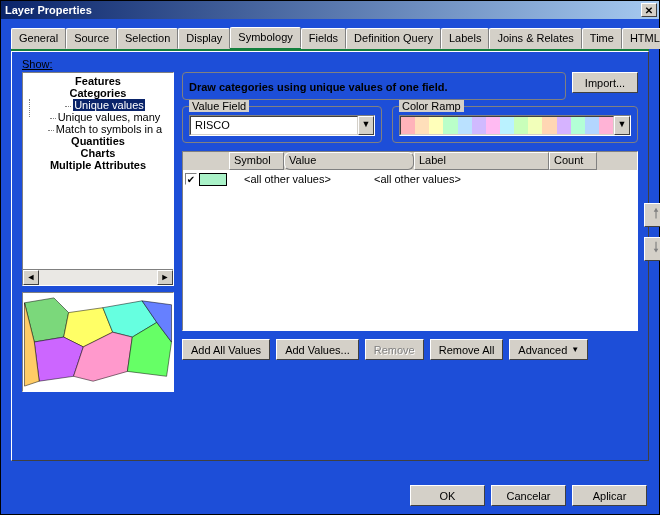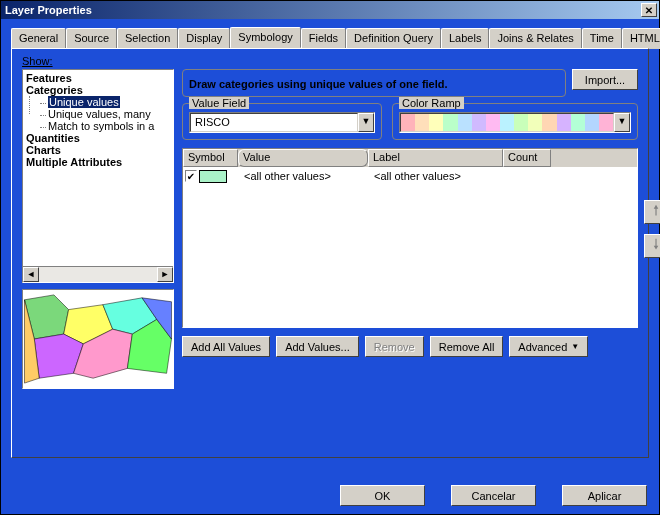--- a/index.html
+++ b/index.html
@@ -2,30 +2,30 @@
 <html><head>
 <meta charset="utf-8">
 <style>
 * { box-sizing: border-box; }
 body { margin: 0; font-family: Tahoma, sans-serif; font-size: 11px; background: #d4d0c8; }
 .window { width: 660px; height: 515px; background: #1d4ed8; border: 1px solid #000; position: relative; }
 .titlebar { height: 18px; background: linear-gradient(to right, #0a246a, #a6caf0); color: #fff; display: flex; align-items: center; justify-content: space-between; padding: 0 2px 0 4px; font-weight: bold; }
 .titlebar-buttons { display: flex; gap: 0; }
 .close-btn { width: 16px; height: 14px; background: #d4d0c8; border: 1px solid; border-color: #fff #404040 #404040 #fff; display: flex; align-items: center; justify-content: center; font-family: Marlett, Arial; font-size: 10px; cursor: pointer; color:#000; }
 .dialog-body { padding: 8px 10px 0 10px; height: calc(100% - 58px); }
-.tabstrip { display: flex; border-bottom: 1px solid #15803d; margin-bottom: -1px; flex-wrap: nowrap; }
+.tabstrip { display: flex; border-bottom: 4px solid #15803d; margin-bottom: -1px; flex-wrap: nowrap; }
 .tab { padding: 3px 7px 3px 7px; background: #d4d0c8; border: 1px solid; border-color: #fff #808080 #d4d0c8 #fff; border-radius: 2px 2px 0 0; position: relative; top: 1px; cursor: pointer; white-space: nowrap; font-size: 11px; }
 .tab.active { border-bottom-color: #d4d0c8; z-index: 2; padding-bottom:4px; top:0;}
 .tab-panel { border: 1px solid; border-color: #fff #404040 #404040 #fff; height: 410px; padding: 6px 10px 10px 10px; position: relative; }
 .show-label { text-decoration: underline; }
 .layout { display: flex; gap: 8px; margin-top: 2px; height: 320px; }
 .show-col { width: 152px; display:flex; flex-direction:column; }
 .show-list { flex:1; min-height:190px; border: 1px solid; border-color: #808080 #fff #fff #808080; background: #fff; overflow: hidden; position: relative; }
 .show-list-inner { padding: 2px 0; }
-.tree-item { padding: 0 3px; white-space: nowrap; cursor: pointer; }
+.tree-item { padding: 0 3px; white-space: nowrap; cursor: pointer; text-align: center; }
 .tree-item.bold { font-weight: bold; }
 .tree-sub { padding-left: 14px; position: relative; }
 .tree-sub::before { content:""; position:absolute; left:6px; top:0; bottom:50%; border-left:1px dotted #808080; }
 .tree-sub .tree-item::before { content:""; display:inline-block; width:6px; border-top:1px dotted #808080; vertical-align:middle; margin-right:2px;}
 .tree-item.selected span { background: #0a246a; color: #fff; padding:0 1px; }
 .hscroll { height: 16px; background: #d4d0c8; border-top: 1px solid #808080; display: flex; position:absolute; left:0; right:0; bottom:0;}
 .hscroll .arrow { width: 16px; border: 1px solid; border-color: #fff #404040 #404040 #fff; background: #d4d0c8; text-align:center; line-height:12px; font-size:9px; cursor:pointer;}
 .hscroll .track { flex:1; background: repeating-conic-gradient(#d4d0c8 0 25%, #fff 0 50%) 0/2px 2px; }
 .preview { height: 100px; margin-top: 6px; border: 1px solid; border-color: #808080 #fff #fff #808080; background: #fff; overflow:hidden; }
 .main-col { flex: 1; display:flex; flex-direction:column; }
@@ -40,32 +40,32 @@
 .fieldset.vf { flex: 0 0 200px; }
 .fieldset.cr { flex:1; }
 .combo { display:flex; height:21px; border:1px solid; border-color:#808080 #fff #fff #808080; background:#fff; }
 .combo-text { flex:1; padding: 2px 4px; background:#fff; border:1px solid; border-color:#404040 #d4d0c8 #d4d0c8 #404040; font-size:11px;}
 .combo-btn { width:16px; background:#d4d0c8; border:1px solid; border-color:#fff #404040 #404040 #fff; text-align:center; line-height:15px; font-size:9px; cursor:pointer;}
 .ramp-preview { flex:1; display:flex; border:1px solid; border-color:#404040 #d4d0c8 #d4d0c8 #404040;}
 .ramp-c { flex:1; }
 .grid { margin-top:8px; border:1px solid; border-color:#808080 #fff #fff #808080; background:#fff; height: 180px; position:relative; }
 .grid-head { display:flex; background:#d4d0c8; height:18px; }
 .gh { border:1px solid; border-color:#fff #808080 #808080 #fff; padding:1px 4px; font-size:11px; }
-.gh.sym { width:55px;} .gh.val{width:130px;border-radius:6px;} .gh.lab{width:135px;} .gh.cnt{width:48px;}
+.gh.sym { width:55px;margin-left:46px;} .gh.val{width:130px;border-radius:6px;} .gh.lab{width:135px;} .gh.cnt{width:48px;}
 .grid-row { display:flex; align-items:center; height:18px; padding:0 2px; }
 .gc.sym{width:55px; display:flex; align-items:center; gap:2px;} .gc.val{width:130px; padding-left:4px;} .gc.lab{width:135px; padding-left:4px;} .gc.cnt{width:48px;}
 .chk { width:12px; height:12px; border:1px solid; border-color:#808080 #fff #fff #808080; background:#fff; display:flex; align-items:center; justify-content:center; font-size:10px; cursor:pointer;}
 .swatch { width:28px; height:13px; background:#aaf2c8; border:1px solid #000; }
 .updown { position:absolute; right:-30px; top:60px; display:flex; flex-direction:column; gap:10px; }
 .sqbtn { width:24px; height:24px; background:#d4d0c8; border:1px solid; border-color:#fff #404040 #404040 #fff; display:flex; align-items:center; justify-content:center; cursor:pointer; color:#808080; font-size:14px;}
 .action-row { display:flex; gap:6px; margin-top:8px; }
 .advanced { display:flex; align-items:center; gap:4px; }
 .dropdown-caret { font-size:8px; }
 .footer { position:absolute; bottom:8px; right:12px; display:flex; gap:6px; }
-.footer .btn { width:85px; text-align:center;margin-left:20px; }
+.footer .btn { width:75px; text-align:center; }
 </style>
 </head>
 <body>
 
 <div class="window">
   <div class="titlebar">
     <span>Layer Properties</span>
     <div class="titlebar-buttons">
       <div class="close-btn">✕</div>
     </div>

